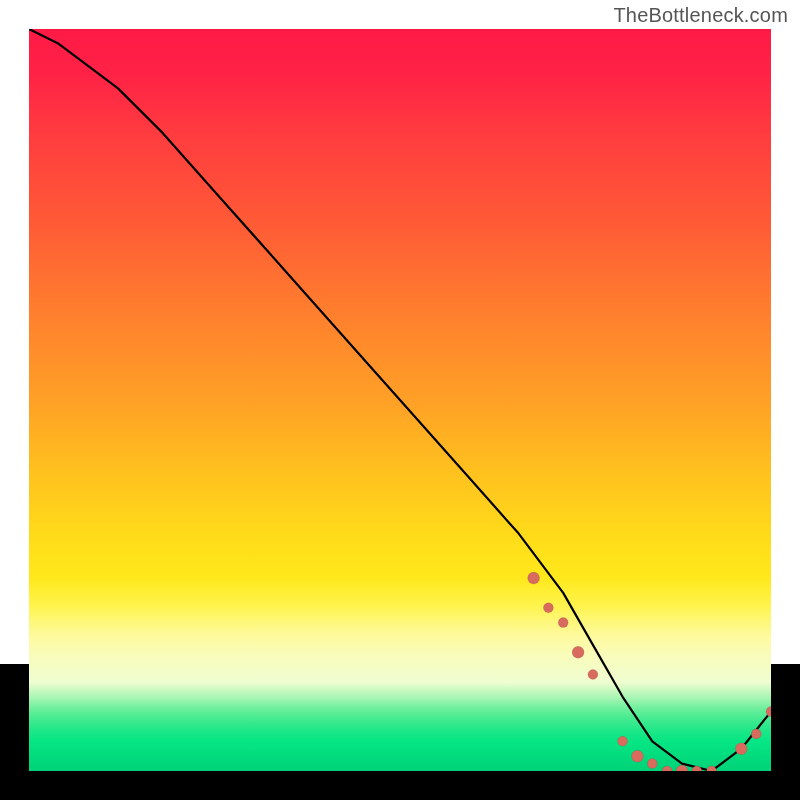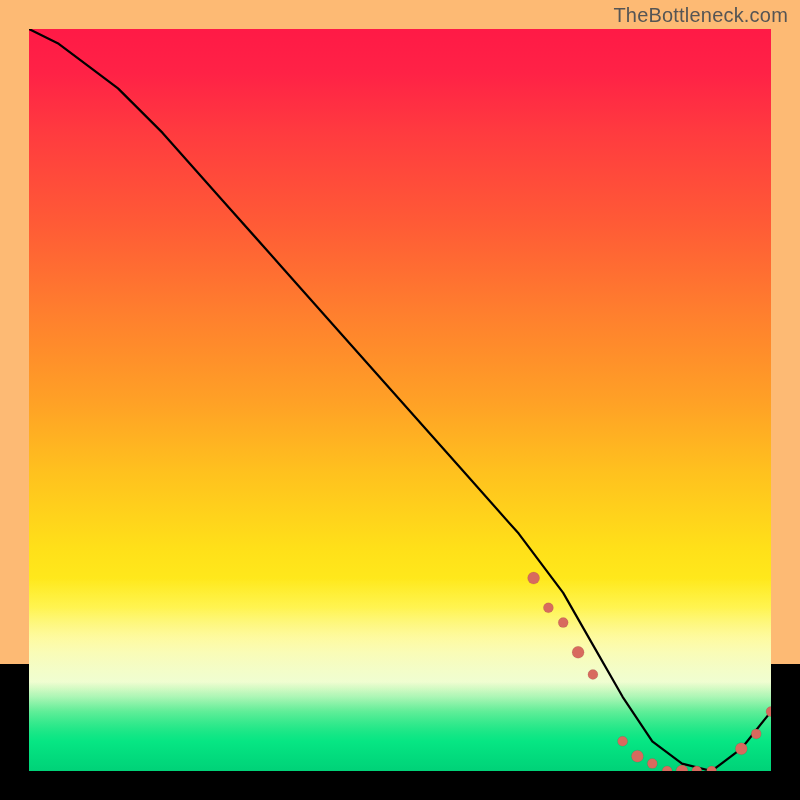--- a/index.html
+++ b/index.html
@@ -8,21 +8,21 @@
     width: 800px;
     height: 800px;
     background: #000;
     overflow: hidden;
     font-family: Arial, Helvetica, sans-serif;
   }
   .frame {
     position: relative;
     width: 800px;
     height: 664px;
-    background: #fdba74;
+    background: #ffffff;
   }
   .watermark {
     position: absolute;
     top: 4px;
     right: 12px;
     color: #555;
     font-size: 20px;
     font-weight: 500;
     letter-spacing: 0.2px;
     z-index: 5;

